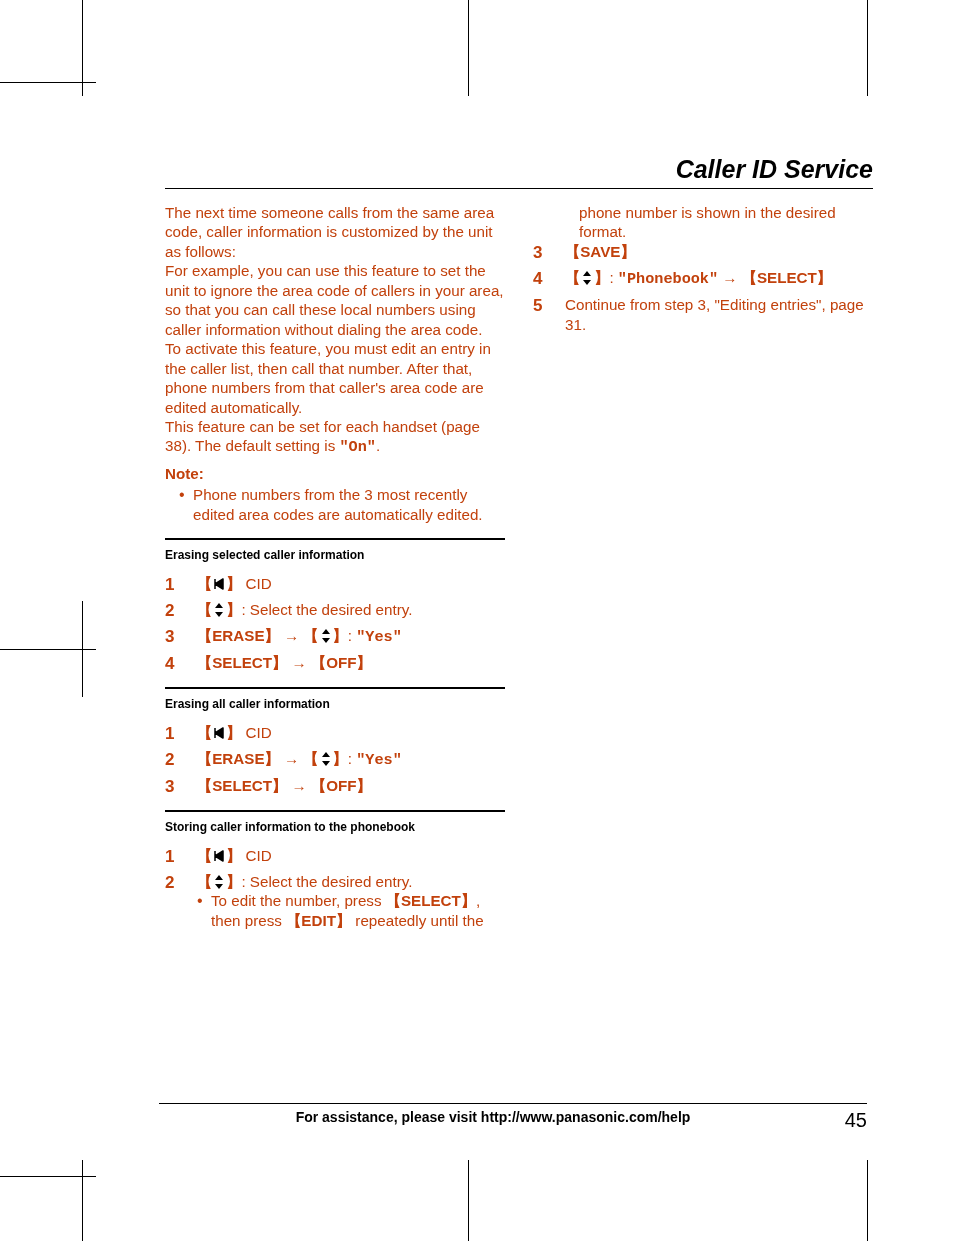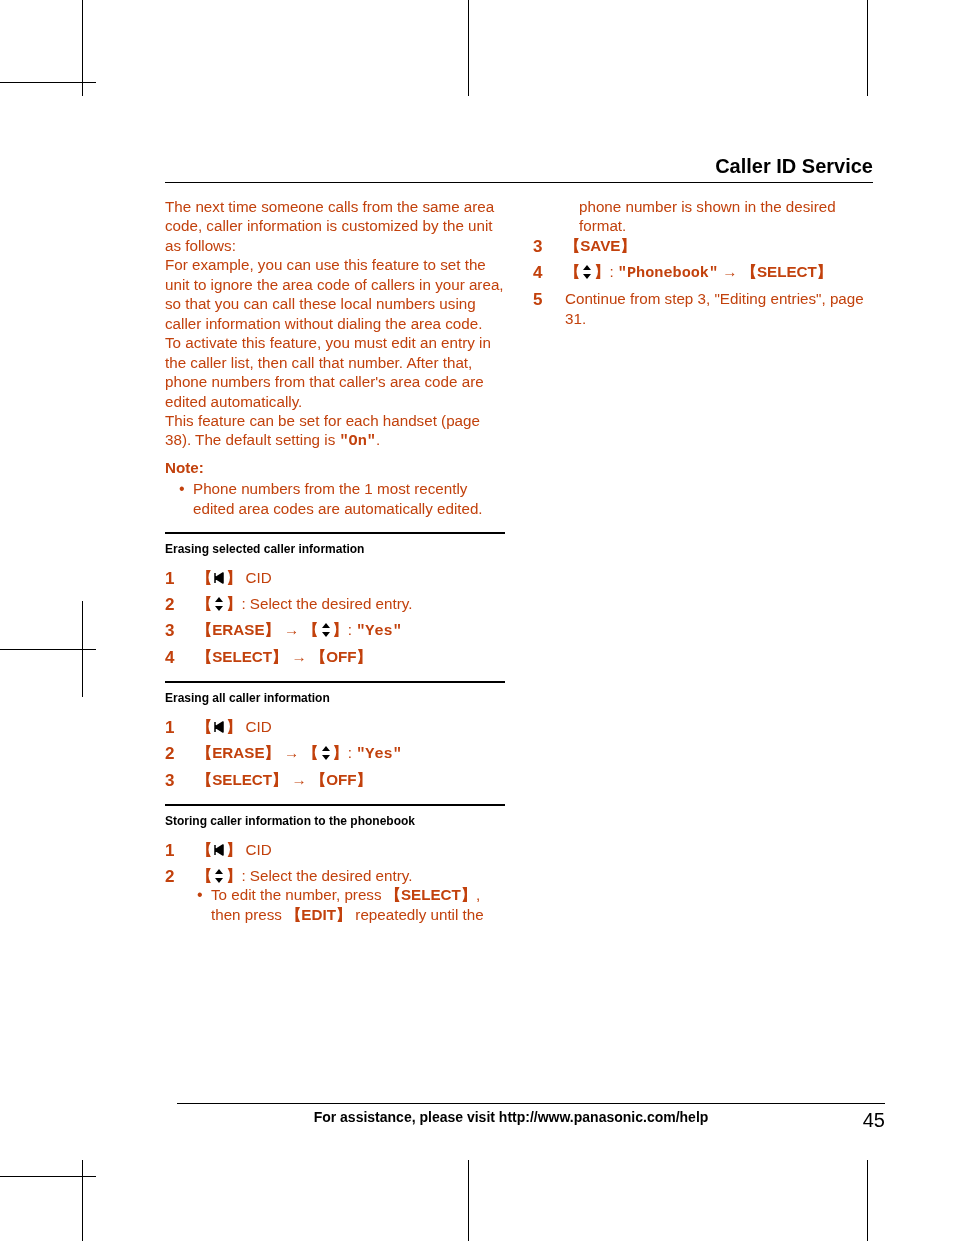--- a/index.html
+++ b/index.html
@@ -2,21 +2,21 @@
 <html><head>
 <meta charset="utf-8">
 <style>
   * { margin: 0; padding: 0; box-sizing: border-box; }
   body { font-family: Arial, Helvetica, sans-serif; background: #fff; width: 954px; height: 1241px; position: relative; overflow: hidden; }
   .crop { position: absolute; }
   .crop.hline { background: #000; height: 1px; }
   .crop.vline { background: #000; width: 1px; }
   .page { position: absolute; left: 165px; top: 155px; width: 708px; }
   .header { border-bottom: 1.5px solid #000; padding-bottom: 4px; margin-bottom: 14px; }
-  .header-title { font-weight: bold; font-size: 20px; text-align: right; }
+  .header-title { font-style: italic; font-weight: bold; font-size: 25px; text-align: right; }
   .columns { display: flex; gap: 28px; }
   .col { width: 340px; }
   p, li { font-size: 15.2px; line-height: 1.28; color: #c2410c; }
   .note-label { font-weight: bold; margin-top: 6px; }
   ul.dash { list-style: none; margin-left: 14px; }
   ul.dash > li { position: relative; padding-left: 14px; margin-bottom: 2px; }
   ul.dash > li::before { content: "–"; position: absolute; left: 0; }
   ul.bullet { list-style: none; margin-left: 14px; margin-top: 2px; }
   ul.bullet > li { position: relative; padding-left: 14px; }
   ul.bullet > li::before { content: "•"; position: absolute; left: 0; font-size: 16px; }
@@ -26,21 +26,21 @@
   ol.steps > li { counter-increment: step; position: relative; padding-left: 32px; margin-bottom: 6px; min-height: 20px; }
   ol.steps > li::before { content: counter(step); position: absolute; left: 0; top: 0; font-weight: bold; font-size: 17px; width: 22px; }
   ol.steps.cont3 { counter-reset: step 2; }
   .key { font-weight: bold; }
   .arrow { font-family: "Times New Roman", serif; }
   .mono { font-family: "Courier New", monospace; font-weight: bold; }
   .icon { display: inline-block; vertical-align: -2px; }
   ul.subbullet { list-style: none; }
   ul.subbullet > li { position: relative; padding-left: 14px; }
   ul.subbullet > li::before { content: "•"; position: absolute; left: 0; font-size: 16px; }
-  .footer { position: absolute; left: 177px; width: 708px; top: 1103px; border-top: 1.5px solid #000; padding-top: 5px; display: flex; }
+  .footer { position: absolute; left: 159px; width: 708px; top: 1103px; border-top: 1.5px solid #000; padding-top: 5px; display: flex; }
   .footer-text { font-weight: bold; font-size: 14px; flex: 1; text-align: center; }
   .footer-page { font-size: 20px; width: 40px; text-align: right; }
 </style>
 </head>
 <body>
 
 <div class="crop hline" style="left:0; top:82px; width:96px;"></div>
 <div class="crop vline" style="left:82px; top:0; height:96px;"></div>
 <div class="crop vline" style="left:468px; top:0; height:96px;"></div>
 <div class="crop vline" style="left:867px; top:0; height:96px;"></div>
@@ -77,21 +77,21 @@
       <p>The next time someone calls from the same area code, caller information is customized by the unit as follows:</p>
       <ul class="dash">
       </ul>
       <p>For example, you can use this feature to set the unit to ignore the area code of callers in your area, so that you can call these local numbers using caller information without dialing the area code.</p>
       <p>To activate this feature, you must edit an entry in the caller list, then call that number. After that, phone numbers from that caller's area code are edited automatically.</p>
       <p>
         <span>This feature can be set for each handset (page 38). The default setting is </span><span class="mono">"On"</span><span>.</span>
       </p>
       <p class="note-label">Note:</p>
       <ul class="bullet">
-        <li>Phone numbers from the 1 most recently edited area codes are automatically edited.</li>
+        <li>Phone numbers from the 3 most recently edited area codes are automatically edited.</li>
       </ul>
 
       <div class="section-rule"></div>
       <h3>Erasing selected caller information</h3>
       <ol class="steps">
         <li>
           <span class="key">【</span><svg class="icon" width="14" height="14">
               <use href="#nav-left"></use>
             </svg><span class="key">】</span><span> CID</span>
         </li>

